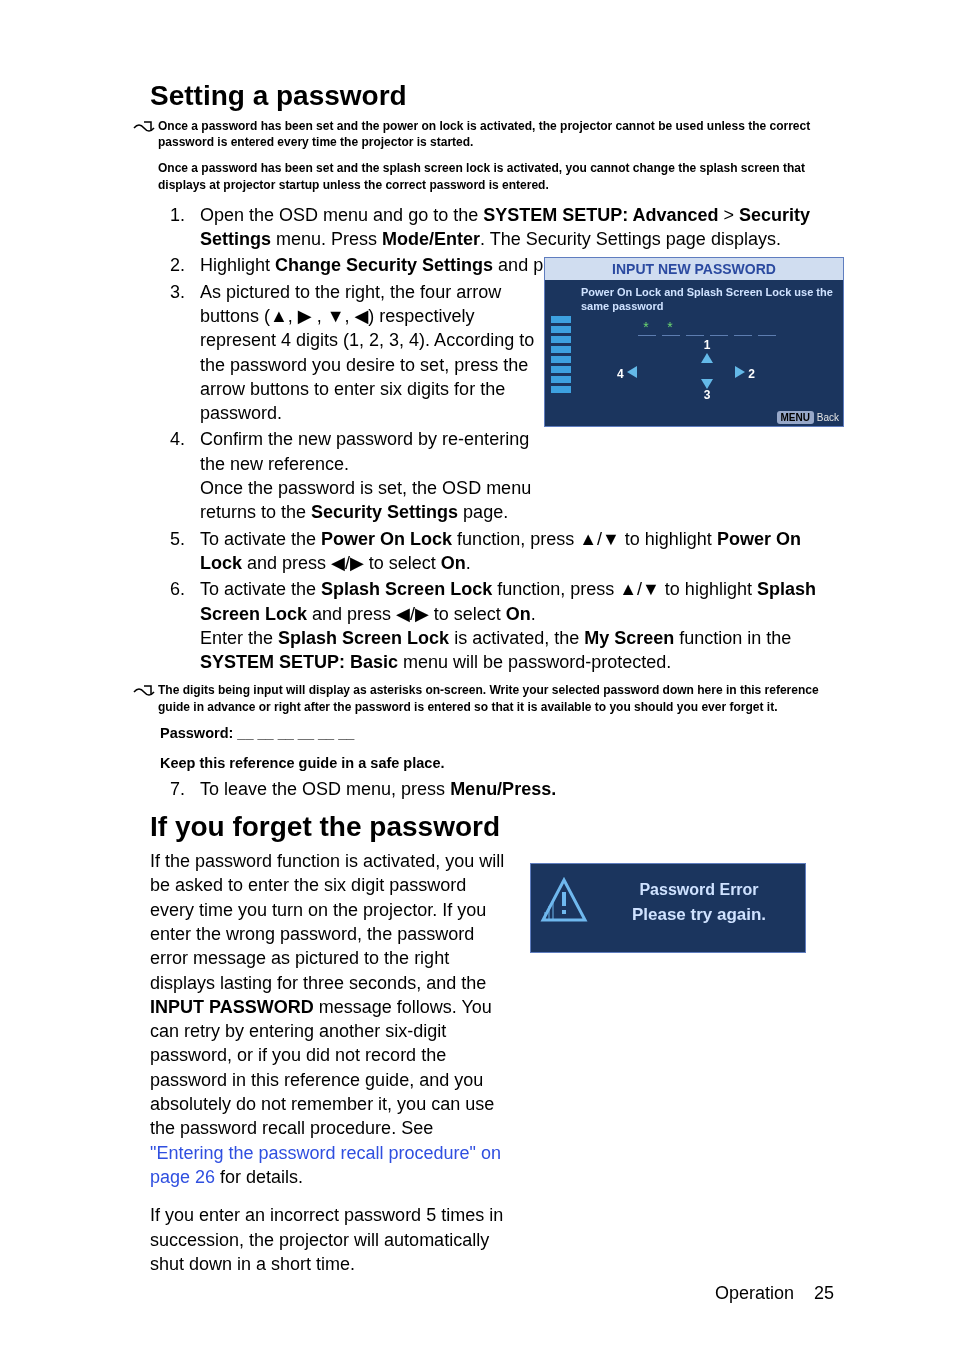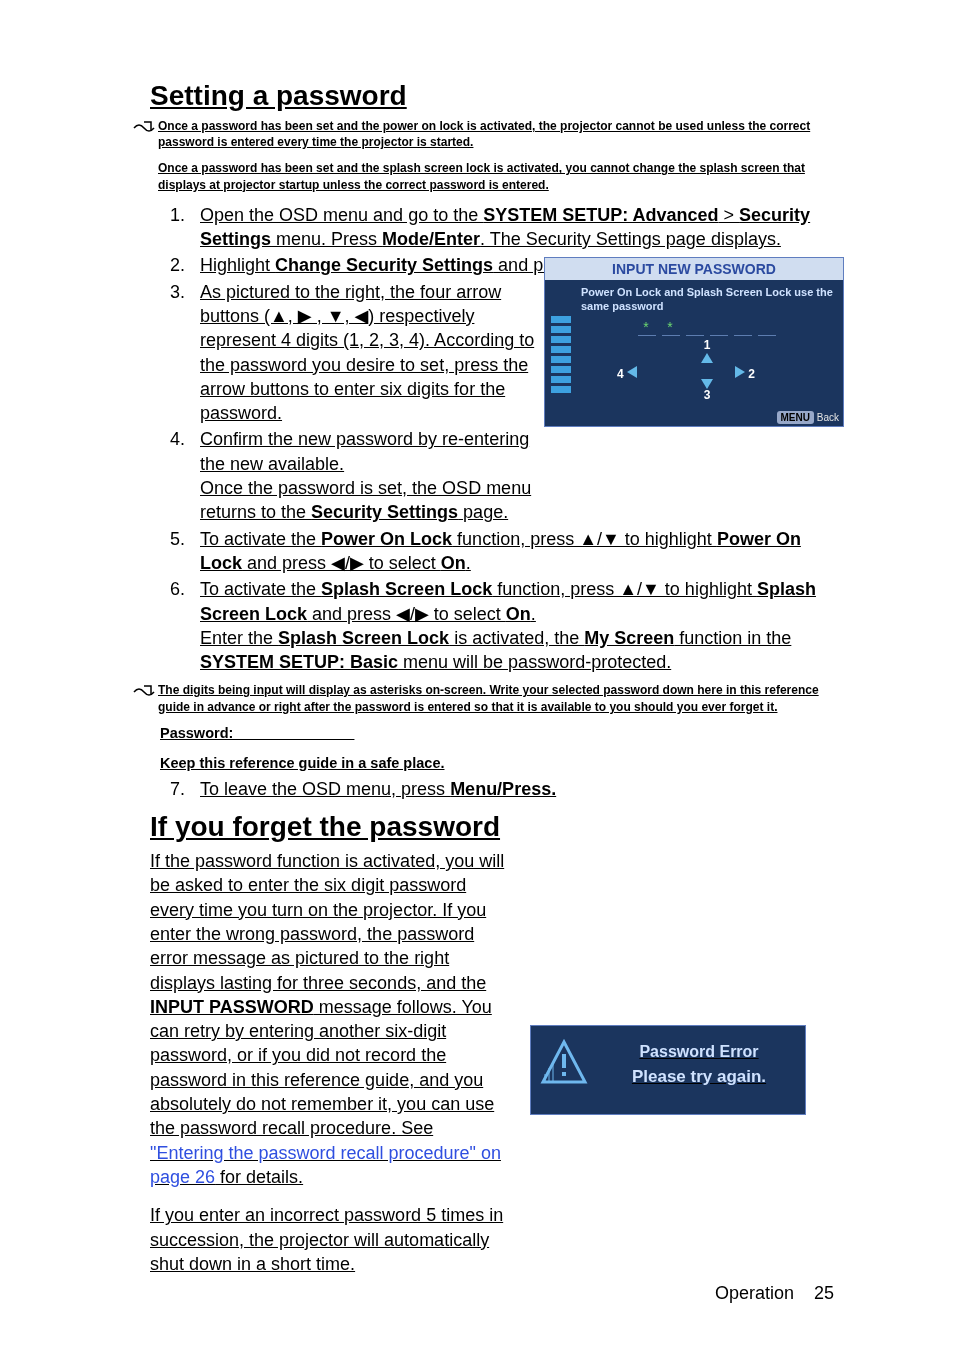--- a/index.html
+++ b/index.html
@@ -7,21 +7,20 @@
     background: #fff;
     font-family: Arial, Helvetica, sans-serif;
     color: #000;
   }
   .page {
     width: 954px;
     height: 1352px;
     box-sizing: border-box;
     padding: 80px 120px 24px 130px;
     position: relative;
-    text-decoration: underline;
   }
   h2.section {
     font-size: 28px;
     font-weight: 700;
     margin: 0 0 6px 20px;
   }
   .note-row {
     display: flex;
     margin: 4px 0 10px 0;
   }
@@ -121,21 +120,21 @@
   .err-icon svg{width:50px;height:50px}
   .err-text{flex:1;text-align:center}
   .err-text .t1{color:#cfe2ff;font-weight:700;font-size:16px;margin-bottom:6px}
   .err-text .t2{color:#cfe2ff;font-weight:700;font-size:17px}
   .footer{
     position:absolute;
     bottom:48px;
     right:120px;
     font-size:18px;
   }
-  .forget-section{display:flex;gap:20px;align-items:center;}
+  .forget-section{display:flex;gap:20px;align-items:flex-start;}
   .forget-left{flex:0 0 360px;font-size:18px;line-height:1.35;padding-left:20px}
   .forget-right{flex:0 0 300px;padding-top:14px}
   .sub-para{margin-top:14px}
   .sidebar-stripes{position:absolute;left:6px;top:36px;width:20px;height:78px}
   .stripe{height:7px;margin-bottom:3px}
   .s1{background:#3da1e0}.s2{background:#3da1e0}.s3{background:#3da1e0}.s4{background:#3da1e0}.s5{background:#3da1e0}.s6{background:#3da1e0}.s7{background:#3da1e0}.s8{background:#3da1e0}
 </style>
 </head>
 <body>
 
@@ -163,21 +162,21 @@
         <span>Open the OSD menu and go to the </span><b>SYSTEM SETUP: Advanced</b><span> &gt; </span><b>Security Settings</b><span> menu. Press </span><b>Mode/Enter</b><span>. The Security Settings page displays.</span>
       </li>
       <li>
         <span>Highlight </span><b>Change Security Settings</b><span> and press </span><b>Mode/Enter</b><span>.</span>
       </li>
       <li>
         <div class="text-narrow">As pictured to the right, the four arrow buttons (▲, ▶ , ▼,  ◀) respectively represent 4 digits (1, 2, 3, 4). According to the password you desire to set, press the arrow buttons to enter six digits for the password.</div>
       </li>
       <li>
         <div class="text-narrow">
-          <span>Confirm the new password by re-entering the new available.</span><br>
+          <span>Confirm the new password by re-entering the new reference.</span><br>
           <span>Once the password is set, the OSD menu returns to the </span><b>Security Settings</b><span> page.</span>
         </div>
       </li>
       <li>
         <span>To activate the </span><b>Power On Lock</b><span> function, press ▲/▼ to highlight </span><b>Power On Lock</b><span> and press ◀/▶  to select </span><b>On</b><span>.</span>
       </li>
       <li>
         <span>To activate the </span><b>Splash Screen Lock</b><span> function, press ▲/▼ to highlight </span><b>Splash Screen Lock</b><span> and press ◀/▶  to select </span><b>On</b><span>.</span><br>
         <span>Enter the </span><b>Splash Screen Lock</b><span> is activated, the </span><b>My Screen</b><span> function in the </span><b>SYSTEM SETUP: Basic</b><span> menu will be password-protected.</span>
       </li>

